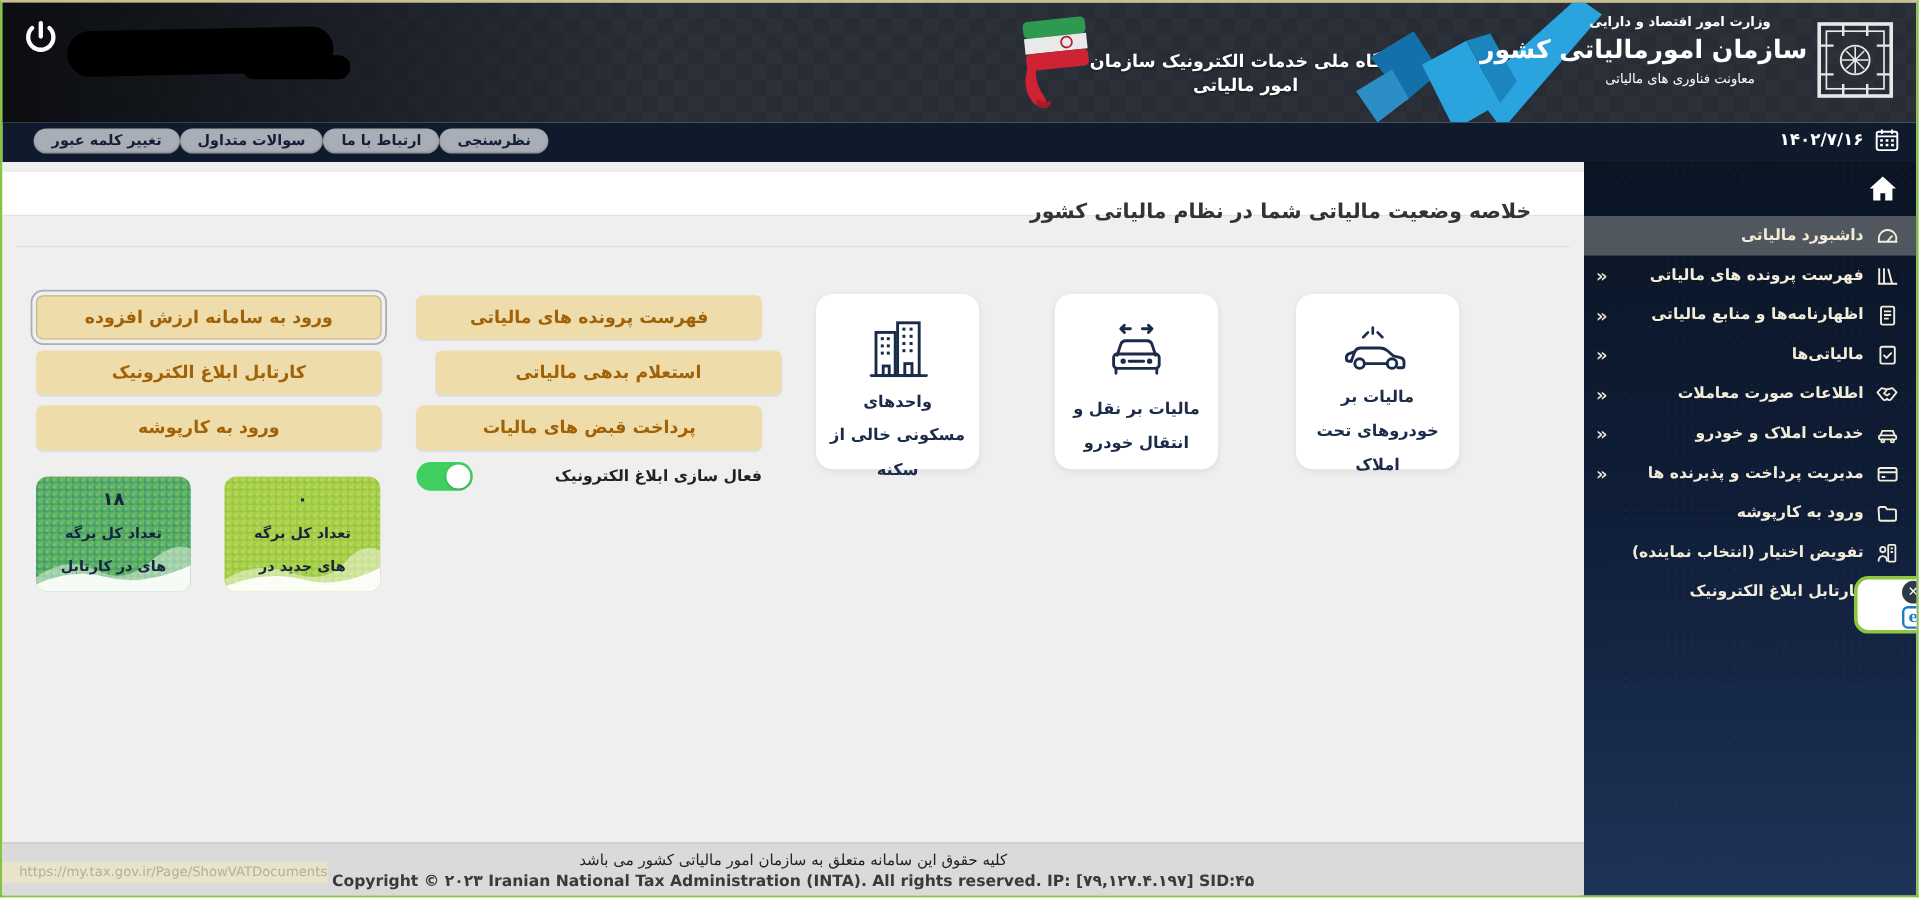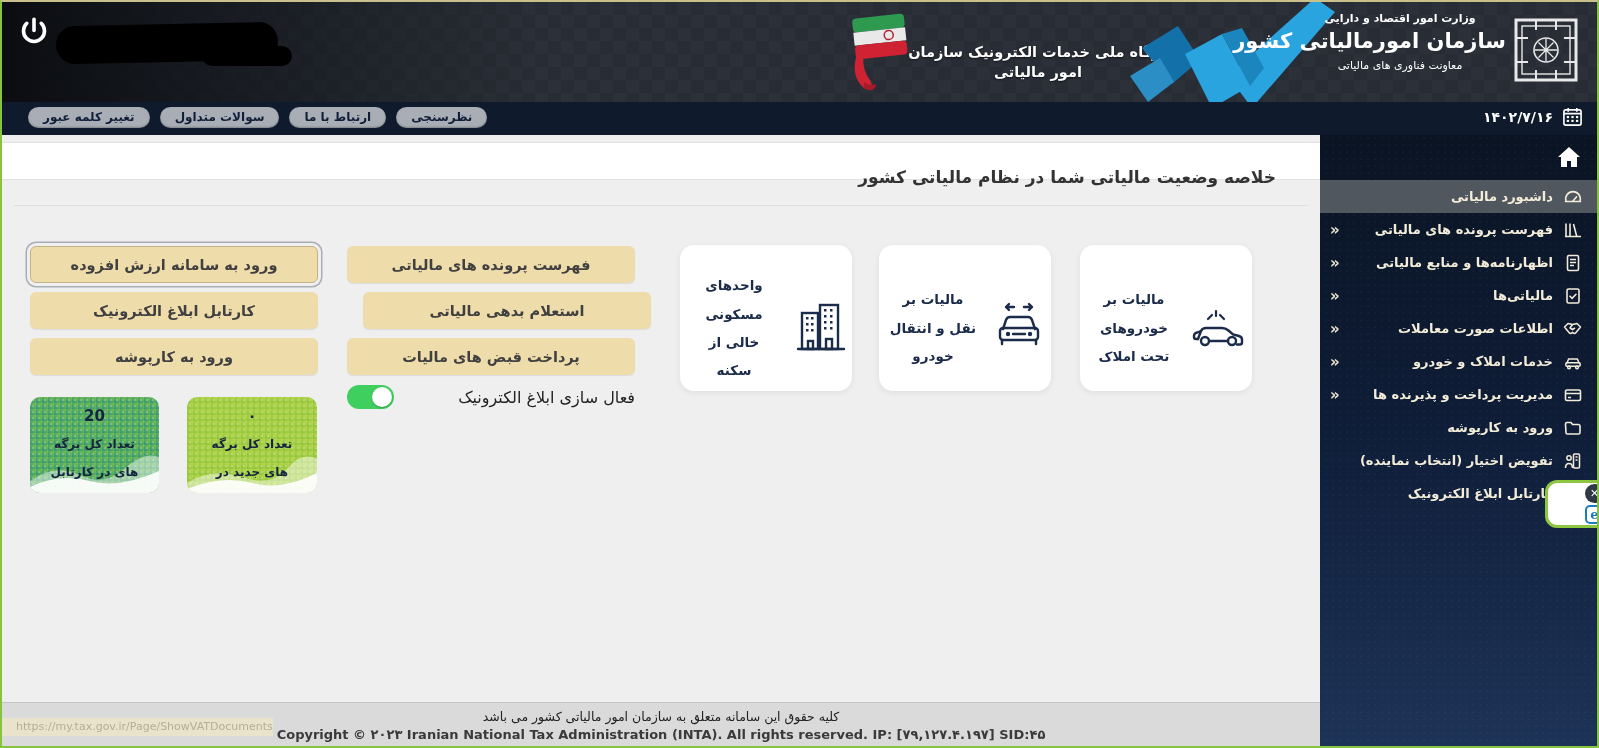--- a/index.html
+++ b/index.html
@@ -33,21 +33,21 @@
   .org-block{ position:absolute; top:10px; left:1292px; width:212px; text-align:center; color:#fff; }
   .org-line1{ font-size:11px; font-weight:700; letter-spacing:.2px; }
   .org-line2{ font-size:21px; font-weight:800; margin:4px 0 6px; white-space:nowrap; }
   .org-line3{ font-size:11px; font-weight:400; }
   .org-logo{ position:absolute; top:13px; left:1510px; width:68px; height:70px; }
   
   .navstrip{
     position:absolute; top:100px; left:0; width:100%; height:33px;
     background:#0f1a2d;
   }
-  .pills{ position:absolute; left:26px; top:5px; display:flex; gap:10px; direction:ltr; }
+  .pills{ position:absolute; left:26px; top:5px; display:flex; direction:ltr; }
   .pill{
     background:#a9aeb6; color:#121f38; border:none; cursor:pointer;
     border-radius:12px; font-size:12px; font-weight:700; padding:3px 15px 4px;
     font-family:inherit; white-space:nowrap; box-shadow:inset 0 -1px 2px rgba(0,0,0,.25);
   }
   .date-box{ position:absolute; right:14px; top:4px; display:flex; align-items:center; gap:9px; color:#fff; }
   .date-text{ font-size:14px; font-weight:700; letter-spacing:.5px; }
   
   .sidebar{
     position:absolute; top:133px; right:0; width:281px; height:615px;
@@ -78,33 +78,33 @@
   .main{ position:absolute; top:133px; left:0; width:1318px; height:615px; background:#efeff0; }
   .titlebar{
     position:absolute; top:7px; left:0; width:100%; height:38px; background:#fff;
     border-top:1px solid #e3e3e3; border-bottom:1px solid #e3e3e3;
     display:flex; align-items:center; padding-right:44px;
   }
   .page-title{ font-size:17px; font-weight:700; color:#333;margin-top:32px; }
   .divider{ position:absolute; top:70px; left:12px; right:12px; border-top:1px solid #dfdfdf; }
   .tan-btn{
     position:absolute; height:37px; width:288px; background:#efdcab; border:none; cursor:pointer;
-    border-radius:6px; color:#404040; font-weight:700; font-size:14.5px; font-family:inherit;
+    border-radius:6px; color:#a16207; font-weight:700; font-size:14.5px; font-family:inherit;
     text-align:center; box-shadow:0 1px 1px rgba(0,0,0,.08);
   }
   .tan-btn.focused{ border:1px solid #c3b488; box-shadow:0 0 0 3px #efeff0, 0 0 0 4.5px #a9aeb6; }
   .info-card{
-    position:absolute; top:110px; width:172px; height:146px; background:#fff; border-radius:14px;
+    position:absolute; top:110px; width:136px; height:146px; background:#fff; border-radius:14px;
     box-shadow:0 2px 6px rgba(0,0,0,.07); cursor:pointer;
-    display:flex; flex-direction:row; align-items:center; justify-content:flex-start; padding-top:18px;
+    display:flex; flex-direction:column; align-items:center; justify-content:flex-start; padding-top:18px;
   }
   .card-icon{ height:62px; display:flex; align-items:center; justify-content:center; }
   .card-label{ font-size:13.5px; font-weight:700; color:#1b2b4a; text-align:center; line-height:2.1; padding:2px 10px 0; }
   .toggle-row{ position:absolute; top:249px; left:345px; width:288px; height:26px; display:flex; align-items:center; direction:rtl; }
-  .toggle-label{ font-size:16px; font-weight:400; color:#222; margin-left:auto; }
+  .toggle-label{ font-size:13px; font-weight:700; color:#222; margin-left:auto; }
   .toggle{ position:relative; width:47px; height:24px; border-radius:13px; background:#3ecf5e; cursor:pointer; flex:0 0 auto; }
   .toggle .knob{ position:absolute; top:2px; right:2px; width:20px; height:20px; border-radius:50%; background:#fff; box-shadow:0 1px 2px rgba(0,0,0,.25); }
   .stat-card{
     position:absolute; top:262px; height:96px; border-radius:10px; overflow:hidden; cursor:pointer;
     color:#15253f; text-align:center; padding-top:10px;
     background-image:radial-gradient(rgba(255,255,255,.25) 1px, transparent 1.4px);
     background-size:6px 6px;
   }
   .stat-teal{ left:28px; width:129px; background-color:#4aa070; background-image:radial-gradient(rgba(255,255,255,.22) 1px, transparent 1.4px),linear-gradient(to bottom left,#7cc14e,#2f9478); }
   .stat-lime{ left:185px; width:130px; background-color:#9cc83e; background-image:radial-gradient(rgba(255,255,255,.22) 1px, transparent 1.4px),linear-gradient(to bottom left,#bcd94f,#8cc23c); }
@@ -408,21 +408,21 @@
     </div>
 
     <div class="toggle-row">
       <span class="toggle-label">فعال سازی ابلاغ الکترونیک</span>
       <span class="toggle">
           <span class="knob"></span>
         </span>
     </div>
 
     <div class="stat-card stat-teal">
-      <div class="stat-value">20</div>
+      <div class="stat-value">۱۸</div>
       <div class="stat-label">تعداد کل برگه های در کارتابل ابلاغ</div>
       <svg class="stat-wave" viewBox="0 0 130 44" preserveAspectRatio="none">
         <path d="M0 30 Q 25 12 50 24 T 95 18 T 130 6 V44 H0 Z" fill="rgba(255,255,255,.45)"></path>
         <path d="M0 36 Q 30 22 60 30 T 130 20 V44 H0 Z" fill="rgba(255,255,255,.9)"></path>
       </svg>
     </div>
     <div class="stat-card stat-lime">
       <div class="stat-value">۰</div>
       <div class="stat-label">تعداد کل برگه های جدید در کارتابل ابلاغ</div>
       <svg class="stat-wave" viewBox="0 0 130 44" preserveAspectRatio="none">

